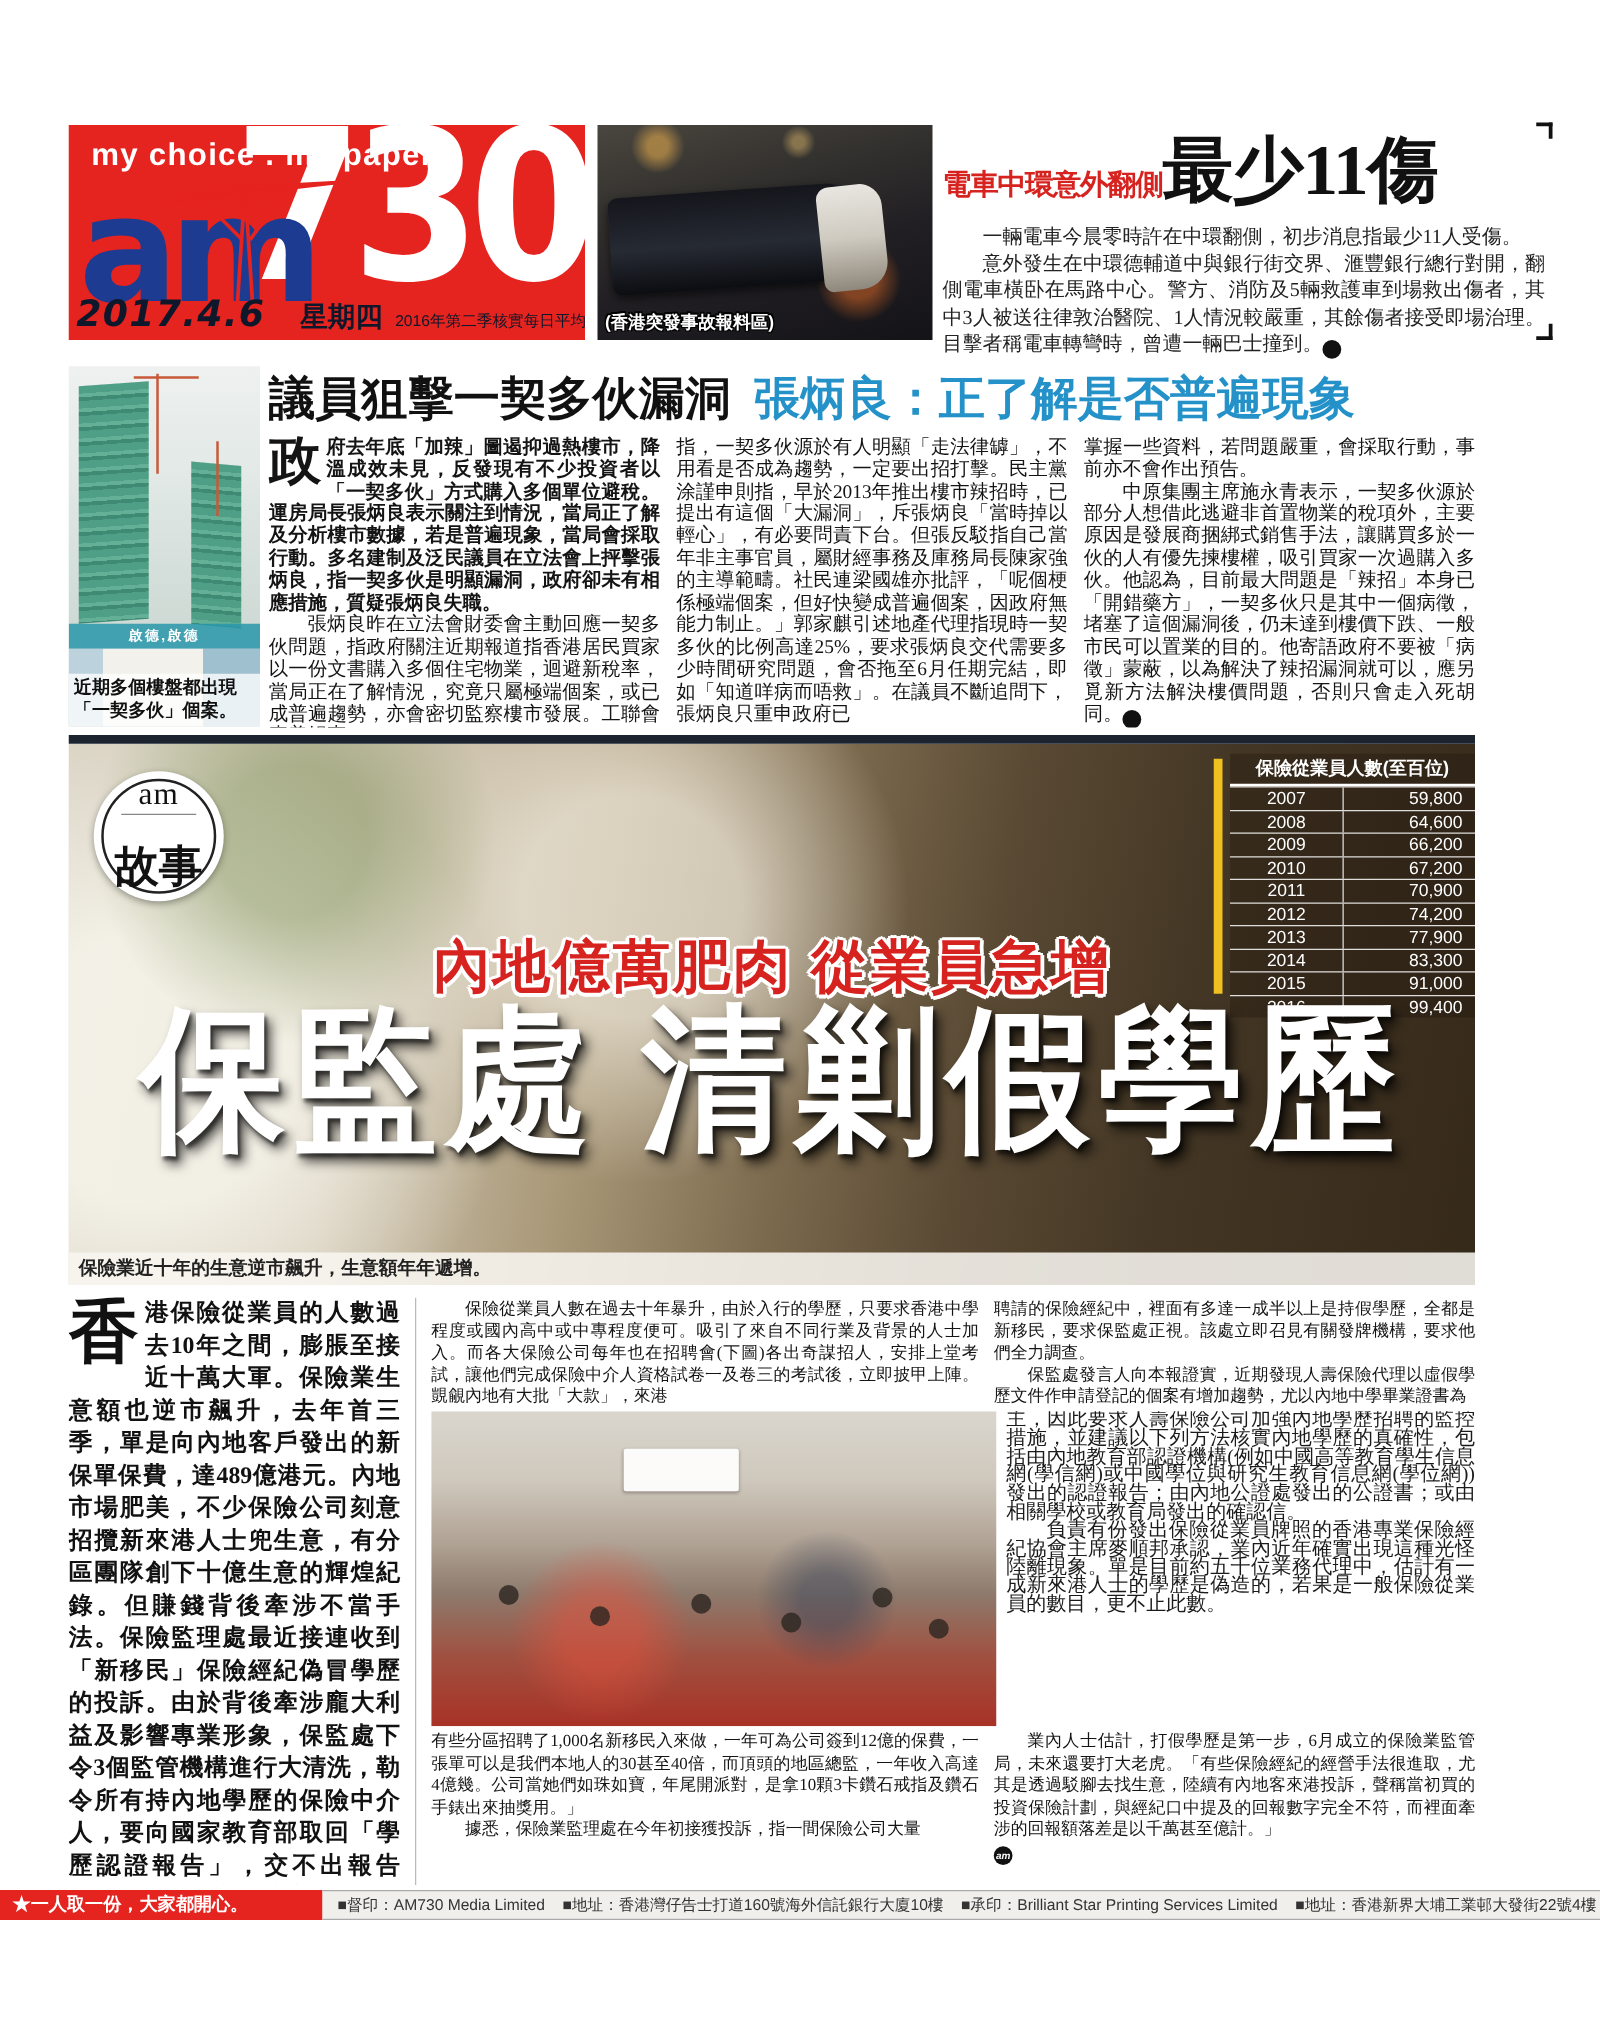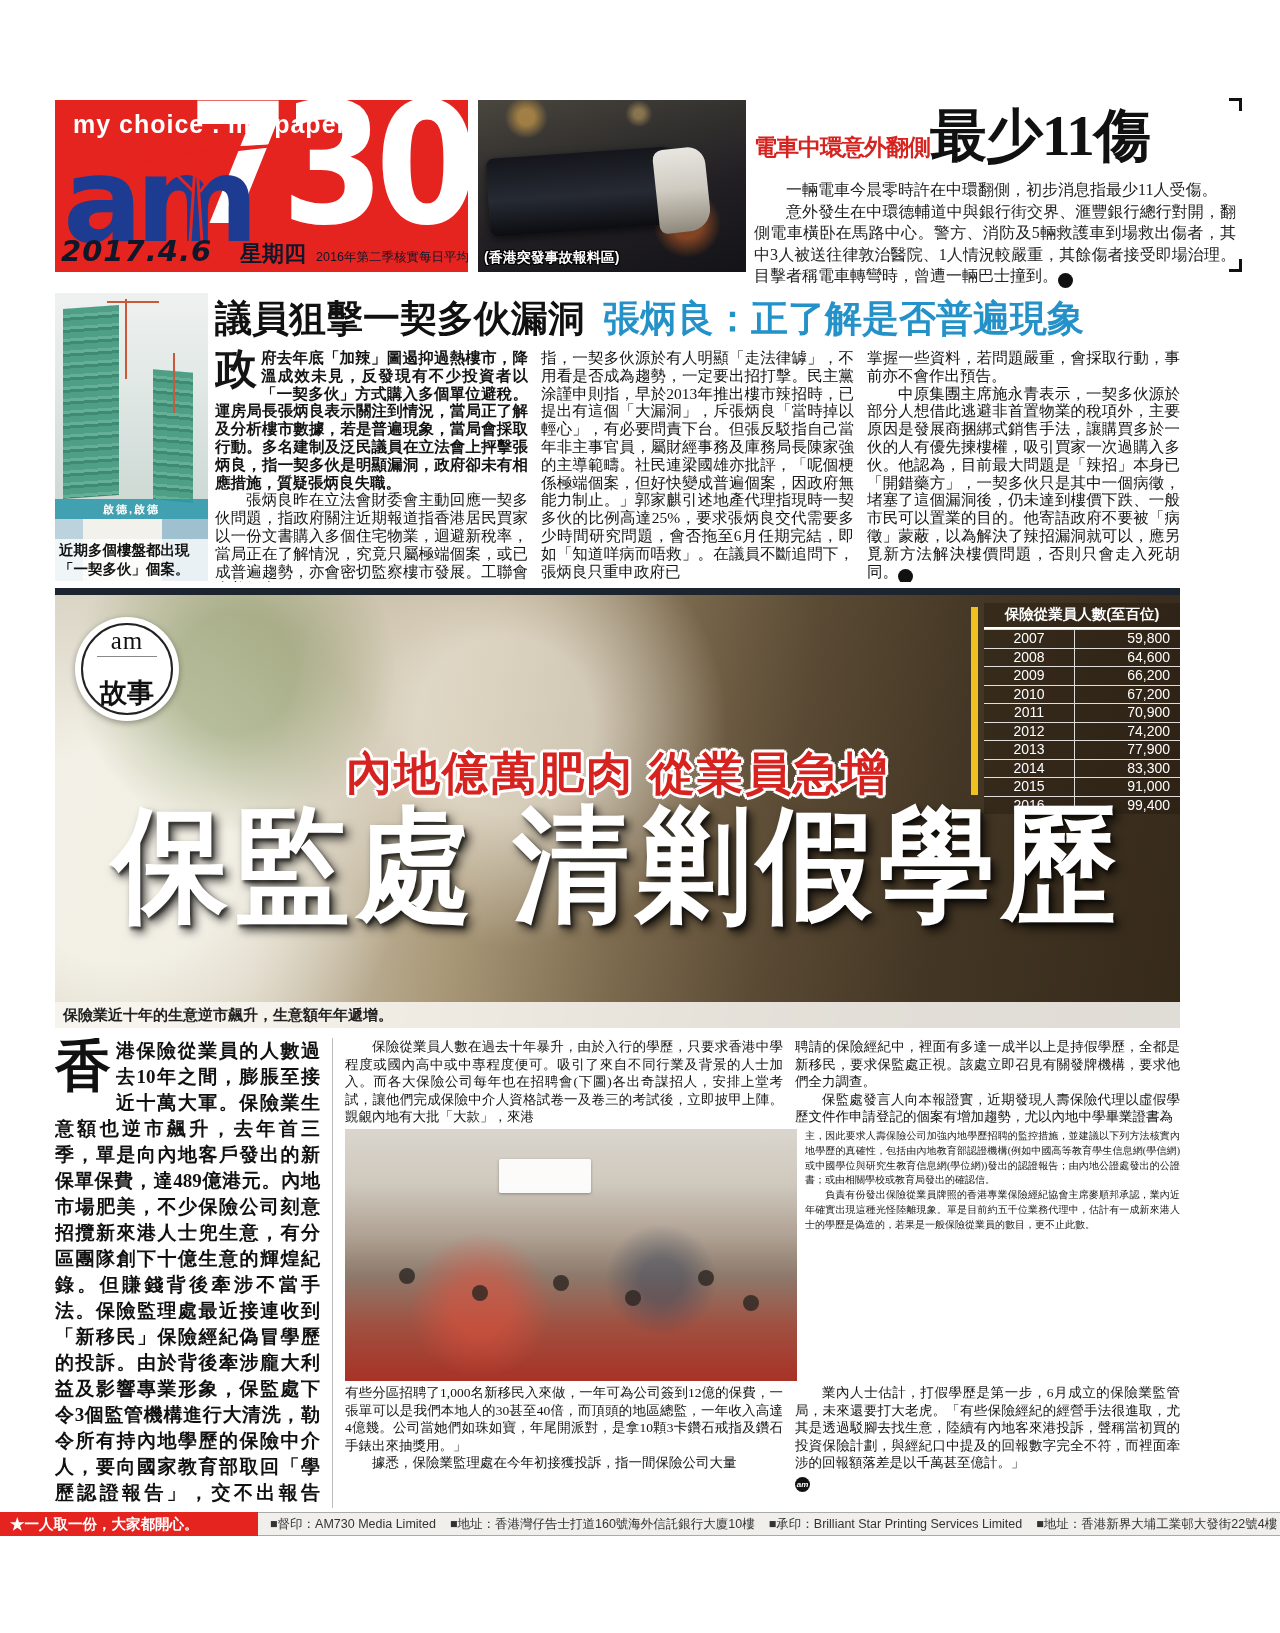--- a/index.html
+++ b/index.html
@@ -81,21 +81,21 @@
     background:
       radial-gradient(circle at 16% 18%, rgba(120,140,80,.45) 0 6%, transparent 16%),
       radial-gradient(circle at 6% 60%, rgba(250,248,240,.8) 0 10%, transparent 26%),
       radial-gradient(circle at 40% 30%, rgba(245,240,228,.65) 0 12%, transparent 30%),
       linear-gradient(100deg,#d8d2c2 0%,#cfc6b2 22%,#a99878 38%,#7c6a4e 52%,#5a4a34 64%,#433624 78%,#35291a 100%); }
   .badge { position:absolute; left:20px; top:22px; width:104px; height:104px; background:#fff; border-radius:50%;
            display:flex; align-items:center; justify-content:center; box-shadow:0 2px 6px rgba(0,0,0,.35); }
   .badge-inner { width:92px; height:92px; border:2px solid #222; border-radius:50%;
                  display:flex; flex-direction:column; align-items:center; justify-content:center; color:#111; }
   .badge-am { font-size:25px; letter-spacing:1px; border-bottom:1px solid #888; padding:0 14px 1px; }
-  .badge-story { font-size:27px; font-weight:bold; margin-top:18px; }
+  .badge-story { font-size:35px; font-weight:bold; margin-top:18px; }
   .f-kicker { position:absolute; left:0; top:148px; width:100%; text-align:center;
               font-size:46px; font-weight:900; color:#d6231f; font-family:"Liberation Sans",sans-serif; letter-spacing:2px;
               text-shadow:-2px -2px 0 #fff,2px -2px 0 #fff,-2px 2px 0 #fff,2px 2px 0 #fff,0 3px 0 #fff,3px 0 0 #fff,-3px 0 0 #fff,0 -3px 0 #fff; }
   .f-head { position:absolute; left:0; top:196px; width:100%; text-align:center;
             font-size:116px; font-weight:900; color:#fff; letter-spacing:6px; line-height:1.2;
             font-family:"Liberation Serif",serif; transform:scaleY(1.08); transform-origin:center top;
             text-shadow:5px 6px 9px rgba(0,0,0,.7),2px 3px 3px rgba(0,0,0,.55); white-space:nowrap; }
   .f-cap { position:absolute; left:0; bottom:0; width:100%; height:26px; line-height:26px;
            background:rgba(248,246,240,.88); color:#222; font-size:15px; font-weight:bold; padding-left:8px; }
   .ybar { position:absolute; right:202px; top:12px; width:7px; height:188px; background:#f0c020; }
@@ -113,21 +113,21 @@
   .intro-col { width:278px; padding-right:12px; border-right:1px solid #bbb;
                font-size:19px; line-height:26px; font-weight:600; text-align:justify; color:#111; }
   .dropcap2 { float:left; font-size:56px; line-height:50px; font-weight:900; margin:3px 5px 0 0; }
   .b-main { flex:1; padding-left:12px; display:flex; flex-direction:column; }
   .b-row { display:flex; }
   .b-wide { text-align:justify; font-size:13.5px; line-height:17.6px; color:#141414; }
   .r1-left { width:438px; margin-right:12px; }
   .r1-right { flex:1; }
   .row2 { height:252px; overflow:hidden; margin:3px 0; }
   .b-narrow-l { width:226px; margin-right:8px; font-size:12.5px; line-height:16.2px; text-align:justify; }
-  .b-narrow-r { flex:1; margin-left:8px; font-size:10px; line-height:14.8px; text-align:justify; }
+  .b-narrow-r { flex:1; margin-left:8px; font-size:16px; line-height:14.8px; text-align:justify; }
   .crowd-photo { width:452px; height:252px; position:relative; overflow:hidden;
     background:
       radial-gradient(circle at 30% 70%, rgba(230,80,60,.5) 0 8%, transparent 20%),
       radial-gradient(circle at 70% 60%, rgba(60,70,90,.5) 0 6%, transparent 16%),
       linear-gradient(180deg,#dad6ce 0%,#cfc8bd 22%,#b0a294 42%,#8d7a6c 58%,#a05040 78%,#a83226 100%); }
   .crowd-sign { position:absolute; left:34%; top:12%; width:92px; height:34px; background:rgba(255,255,255,.92);
                 border-radius:2px; box-shadow:0 1px 3px rgba(0,0,0,.3); }
   .heads { position:absolute; width:16px; height:16px; border-radius:50%; background:#2c2620; opacity:.8; }
   .r3-left { width:438px; margin-right:12px; }
   .r3-right { flex:1; }

